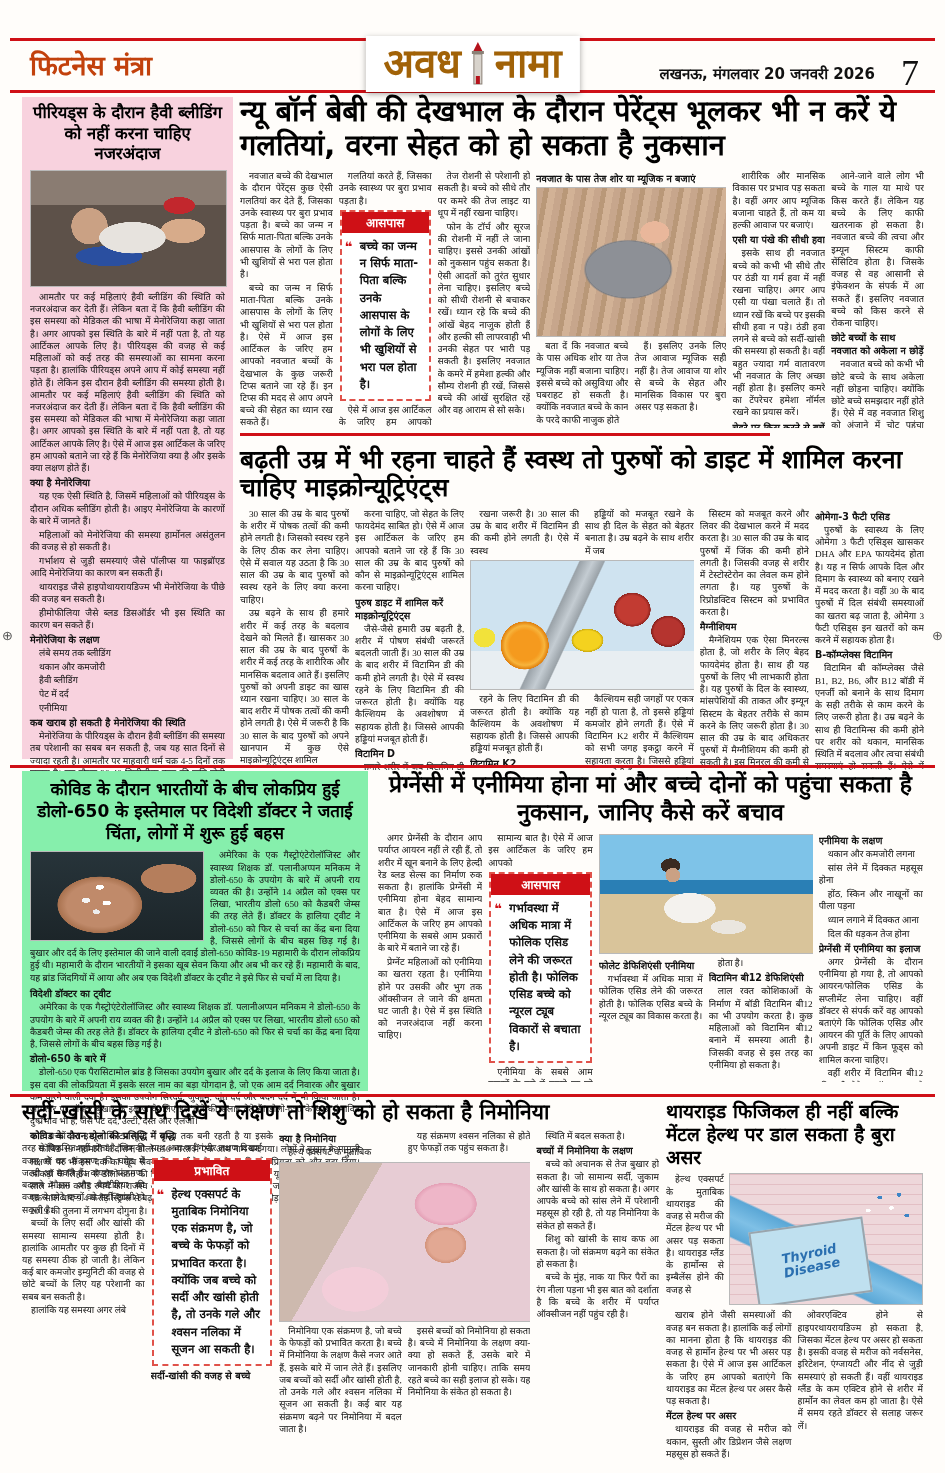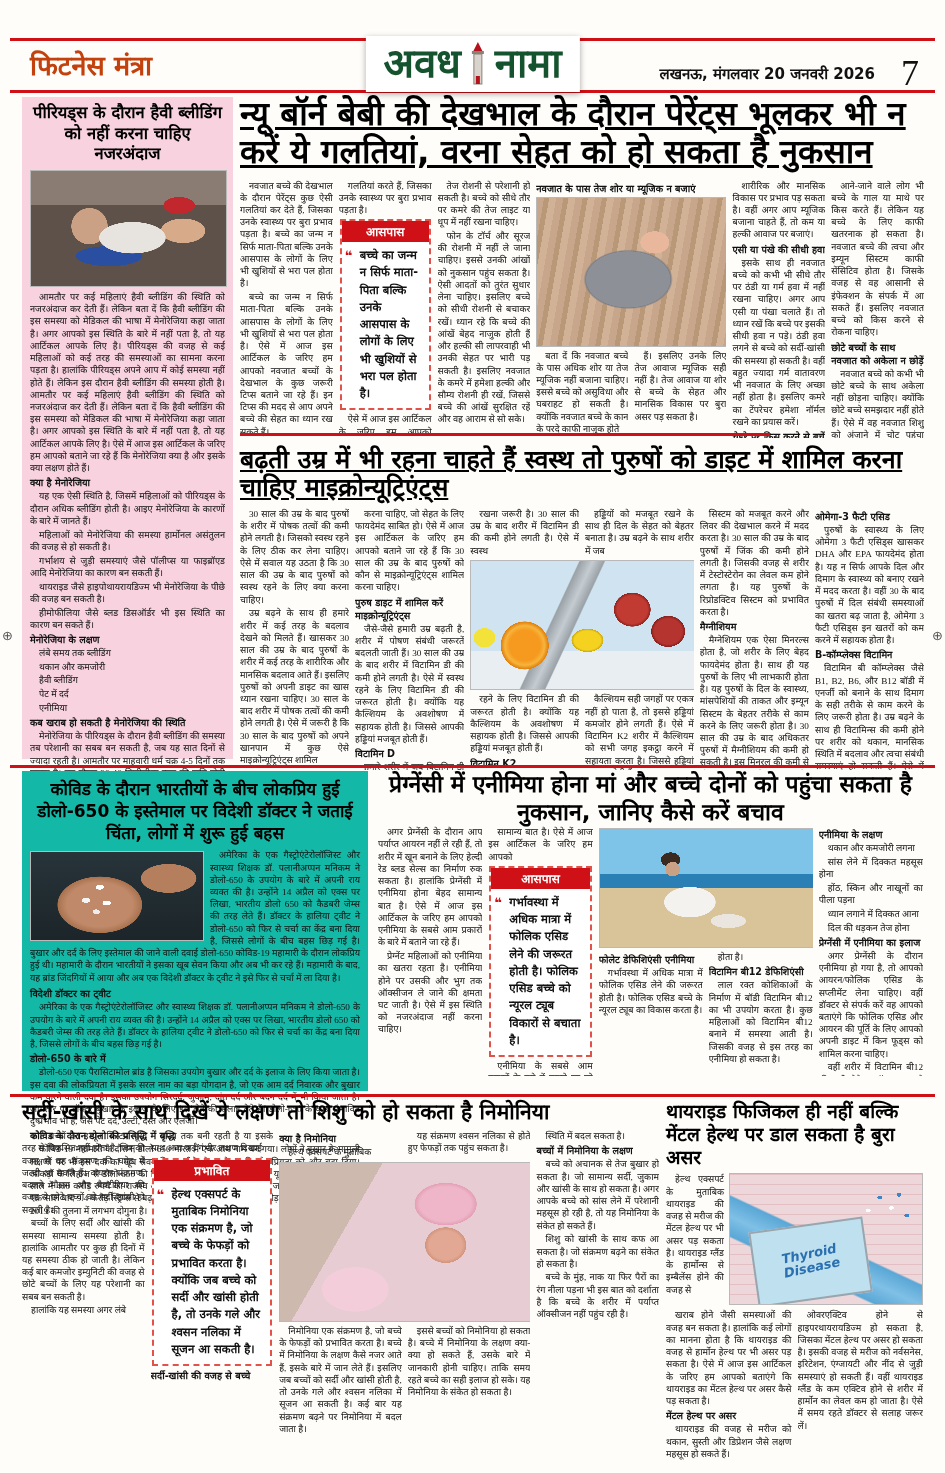--- a/index.html
+++ b/index.html
@@ -3,21 +3,21 @@
 <meta charset="utf-8">
 <style>
   html,body{margin:0;padding:0;background:#e8e8e8;}
   .page{position:relative;width:945px;height:1473px;background:#fffdfa;margin:0 auto;
         font-family:"DejaVu Sans","Liberation Sans",sans-serif;color:#111;overflow:hidden;}
   .redline{position:absolute;height:3px;background:#cf1016;}
   
   .sec-label{position:absolute;left:30px;top:46px;font-size:27px;font-weight:800;color:#c2410c;}
   .masthead{position:absolute;left:50%;top:36px;transform:translateX(-50%);background:#fff;
             padding:4px 18px 6px;box-shadow:0 2px 6px rgba(0,0,0,.35);display:flex;align-items:center;gap:4px;}
-  .masthead span{font-size:40px;font-weight:800;color:#14532d;line-height:1;}
+  .masthead span{font-size:40px;font-weight:800;color:#a16207;line-height:1;}
   .tower{width:26px;height:46px;}
   .date-page{position:absolute;right:26px;top:52px;display:flex;align-items:center;gap:26px;}
   .dateline{font-size:15px;font-weight:700;}
   .pgnum{font-size:36px;font-family:"Liberation Serif",serif;font-weight:400;}
   
   .para{font-size:9.2px;line-height:1.33;text-align:justify;text-indent:9px;margin:0 0 1.5px;
         font-family:"Liberation Serif","DejaVu Serif",serif;}
   .sub{font-size:9.6px;font-weight:800;margin:2px 0 1px;font-family:"DejaVu Sans",sans-serif;}
   .cols{display:flex;gap:6px;}
   .col{flex:1;min-width:0;overflow:hidden;}
@@ -29,26 +29,26 @@
   .qmark{position:absolute;left:3px;top:4px;color:#cf1016;font-size:13px;}
   
   .photo{position:relative;overflow:hidden;border:1px solid #b9b9b9;}
   .regmark{position:absolute;font-size:13px;color:#555;}
   
   .pink-panel{position:absolute;left:22px;top:97px;width:211px;height:662px;background:#f8d2de;
               padding:6px 8px;box-sizing:border-box;}
   .pink-panel .headline{font-size:16.5px;line-height:1.25;text-align:center;margin-bottom:5px;}
   
   .newborn{position:absolute;left:240px;top:95px;width:684px;}
-  .newborn .headline{font-size:33px;line-height:1.16;text-decoration:underline;}
+  .newborn .headline{font-size:29px;line-height:1.16;}
   
   .micro{position:absolute;left:240px;top:440px;width:684px;}
-  .micro .headline{font-size:25px;line-height:1.1;margin-top:6px;text-decoration:underline;}
-  
-  .dolo{position:absolute;left:22px;top:771px;width:346px;height:320px;background:#14b8a6;
+  .micro .headline{font-size:25px;line-height:1.1;margin-top:6px;}
+  
+  .dolo{position:absolute;left:22px;top:771px;width:346px;height:320px;background:#86efac;
         padding:5px 8px;box-sizing:border-box;}
   .dolo .headline{font-size:17px;line-height:1.3;text-align:center;margin:2px 0 5px;}
   
   .preg{position:absolute;left:378px;top:771px;width:545px;height:320px;}
   .preg .headline{font-size:23px;line-height:1.2;text-align:center;}
   
   .pneu{position:absolute;left:22px;top:1100px;width:637px;height:360px;}
   .pneu .headline{font-size:21px;line-height:1.15;}
   
   .thy{position:absolute;left:666px;top:1100px;width:257px;height:360px;}
@@ -252,21 +252,21 @@
         <p class="para">अमेरिका के एक गैस्ट्रोएंटेरोलॉजिस्ट और स्वास्थ्य शिक्षक डॉ. पलानीअप्पन मनिकम ने डोलो-650 के उपयोग के बारे में अपनी राय व्यक्त की है। उन्होंने 14 अप्रैल को एक्स पर लिखा, भारतीय डोलो 650 को कैडबरी जेम्स की तरह लेते हैं। डॉक्टर के हालिया ट्वीट ने डोलो-650 को फिर से चर्चा का केंद्र बना दिया है, जिससे लोगों के बीच बहस छिड़ गई है।</p>
         <div class="sub">डोलो-650 के बारे में</div>
         <p class="para">डोलो-650 एक पैरासिटामोल ब्रांड है जिसका उपयोग बुखार और दर्द के इलाज के लिए किया जाता है। इस दवा की लोकप्रियता में इसके सरल नाम का बड़ा योगदान है, जो एक आम दर्द निवारक और बुखार कम करने वाली दवा है। इसका उपयोग सिरदर्द, जुकाम, दांत दर्द और बदन दर्द में भी किया जाता है। आमतौर पर डॉक्टर बुखार के इलाज के लिए इसे लेने की सलाह देते हैं। डोलो-650 के कुछ संभावित दुष्प्रभाव भी हैं, जैसे पेट दर्द, उल्टी, दस्त और एलर्जी।</p>
         <div class="sub">कोविड के दौरान डोलो की प्रसिद्धि में वृद्धि</div>
         <p class="para">कोविड-19 महामारी के दौरान, डोलो-650 भारत में एक आम नाम बन गया। लोगों ने बुखार के मामूली लक्षणों पर भी इस दवा का खूब सेवन किया। बीते मौसम ने इसकी लोकप्रियता को और बढ़ा दिया। आंकड़ों के लिहाज से डोलो-650 की बिक्री 2020 में 350 करोड़ से अधिक यूनिट्स बिकीं, जिससे एक साल में 400 करोड़ रुपये का राजस्व अर्जित हुआ। डोलो-650 की बिक्री में जबरदस्त उछाल आया, जो एक साल बाद 9.4 करोड़ स्ट्रिप्स से बढ़ गई और 2021 के अंत तक 14.5 करोड़ स्ट्रिप्स तक पहुंच गई, जो 2019 की तुलना में लगभग दोगुना है।</p>
       </div>
   </section>
 
   <section class="preg">
     <div class="headline">प्रेग्नेंसी में एनीमिया होना मां और बच्चे दोनों को पहुंचा सकता है नुकसान, जानिए कैसे करें बचाव</div>
-    <div class="cols" style="height:250px">
+    <div class="cols" style="margin-top:6px;height:250px">
       <div class="col">
           <p class="para">अगर प्रेग्नेंसी के दौरान आप पर्याप्त आयरन नहीं ले रही हैं, तो शरीर में खून बनाने के लिए हेल्दी रेड ब्लड सेल्स का निर्माण रुक सकता है। हालांकि प्रेग्नेंसी में एनीमिया होना बेहद सामान्य बात है। ऐसे में आज इस आर्टिकल के जरिए हम आपको एनीमिया के सबसे आम प्रकारों के बारे में बताने जा रहे हैं।</p>
           <p class="para">प्रेग्नेंट महिलाओं को एनीमिया का खतरा रहता है। एनीमिया होने पर उसकी और भुग तक ऑक्सीजन ले जाने की क्षमता घट जाती है। ऐसे में इस स्थिति को नजरअंदाज नहीं करना चाहिए।</p>
         </div>
       <div class="col">
         <div>
             <p class="para">सामान्य बात है। ऐसे में आज इस आर्टिकल के जरिए हम आपको</p>
           </div>
         <aside class="qbox">
           <div class="qhead">आसपास</div>

